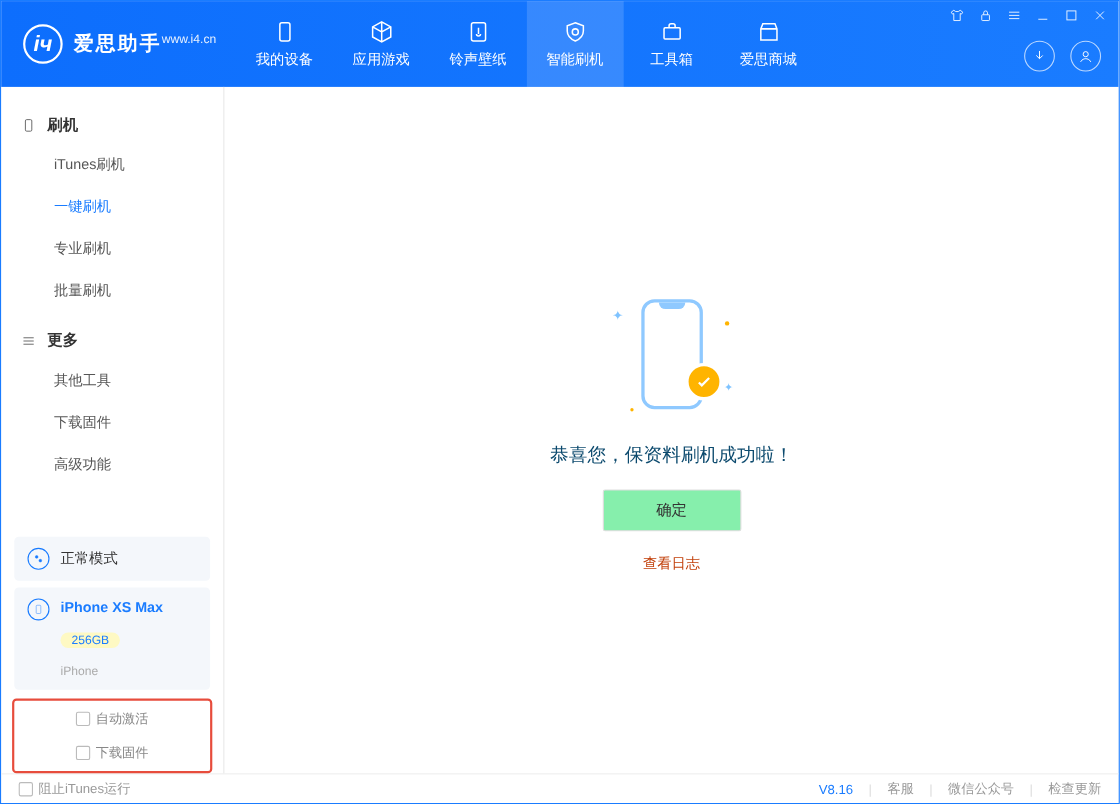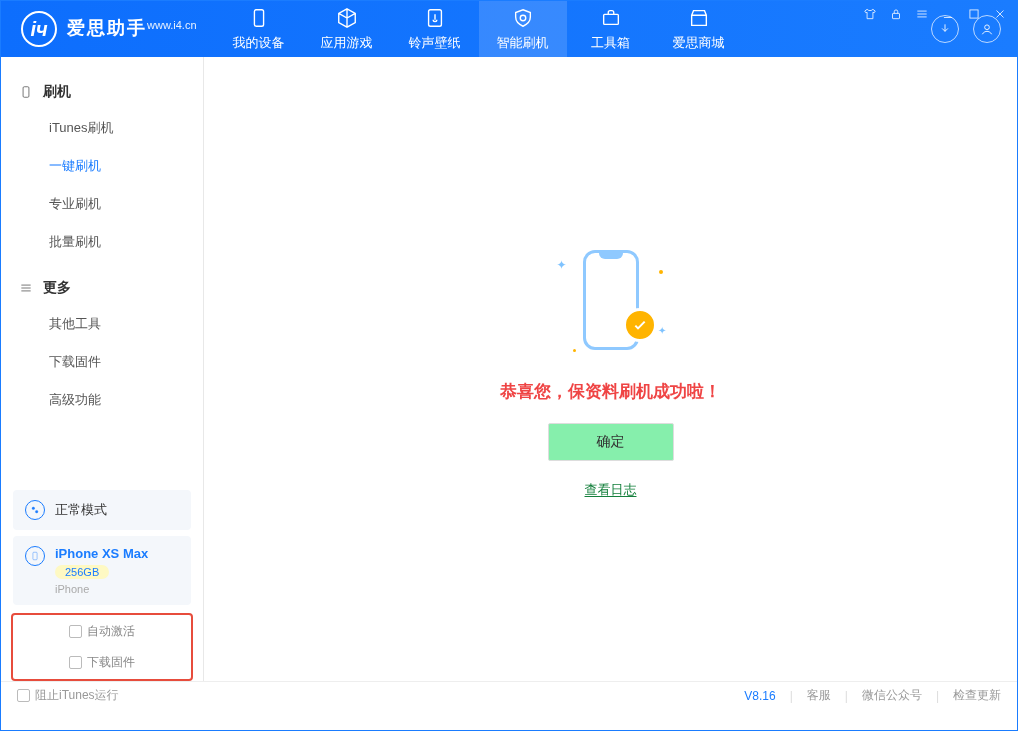--- a/index.html
+++ b/index.html
@@ -1,19 +1,19 @@
 <!DOCTYPE html>
 <html><head>
 <meta charset="utf-8">
 <style>
 * { margin: 0; padding: 0; box-sizing: border-box; font-family: "Microsoft YaHei", Arial, sans-serif; }
 body { background: #fff; width: 1018px; height: 731px; overflow: hidden; border: 1px solid #1a7cff; position: relative; }
 
 
-.header { height: 56px; background: linear-gradient(90deg, #0d6efd 0%, #1a7cff 100%); display: flex; align-items: center; position: relative; color: #fff; }
+.header { height: 78px; background: linear-gradient(90deg, #0d6efd 0%, #1a7cff 100%); display: flex; align-items: center; position: relative; color: #fff; }
 .logo-area { display: flex; align-items: center; padding: 0 18px 0 20px; }
 .logo-circle { width: 36px; height: 36px; border: 2px solid #fff; border-radius: 50%; display: flex; align-items: center; justify-content: center; font-weight: bold; font-size: 20px; font-style: italic; margin-right: 10px; }
 .logo-text { display: flex; flex-direction: row; line-height: 1.1; }
 .logo-title { font-size: 18px; font-weight: bold; letter-spacing: 2px; }
 .logo-sub { font-size: 11px; opacity: .9; }
 
 .nav-tabs { display: flex; height: 100%; }
 .nav-tab { width: 88px; display: flex; flex-direction: column; align-items: center; justify-content: center; cursor: pointer; gap: 4px; font-size: 13px; position: relative; }
 .nav-tab.active { background: rgba(255,255,255,.15); }
 .nav-icon { width: 24px; height: 24px; display: flex; align-items: center; justify-content: center; }
@@ -34,21 +34,21 @@
 .side-header { display: flex; align-items: center; gap: 10px; padding: 8px 18px; color: #333; font-size: 14px; font-weight: bold; }
 .side-header svg { width: 14px; height: 14px; stroke: #666; fill: none; stroke-width: 1.5; }
 .side-item { padding: 10px 18px 10px 48px; font-size: 13px; color: #555; cursor: pointer; }
 .side-item.active { color: #1a7cff; }
 
 .device-boxes { margin-top: auto; }
 .device-box { margin: 6px 12px; background: #f4f7fb; border-radius: 4px; padding: 10px 12px; display: flex; align-items: center; gap: 10px; }
 .device-box .dicon { width: 20px; height: 20px; border: 1.5px solid #1a7cff; border-radius: 50%; display: flex; align-items: center; justify-content: center; }
 .device-box .dicon svg { width: 10px; height: 10px; stroke: #1a7cff; fill: #1a7cff; }
 .device-box.info { flex-direction: row; align-items: flex-start; }
-.device-info-text { display: flex; flex-direction: column; gap: 4px; }
+.device-info-text { display: flex; flex-direction: column; gap: 16px; }
 .device-name { font-weight: bold; color: #1a7cff; font-size: 13px; }
 .device-cap { background: #fef9c3; color: #1a7cff; border-radius: 10px; padding: 1px 10px; font-size: 11px; width: fit-content; }
 .device-type { color: #aaa; font-size: 11px; }
 
 .bottom-checks { border: 2px solid #e74c3c; border-radius: 4px; margin: 8px 10px 0 10px; padding: 8px 8px; display: flex; gap: 14px; align-items: center; flex-direction: column; }
 .chk { display: flex; align-items: center; gap: 5px; font-size: 12px; color: #888; cursor: pointer; }
 .chk-box { width: 13px; height: 13px; border: 1px solid #bbb; border-radius: 2px; }
 
 
 .main { flex: 1; display: flex; flex-direction: column; align-items: center; justify-content: center; gap: 20px; }
@@ -57,23 +57,23 @@
 .phone-notch { position: absolute; top: 0; left: 50%; transform: translateX(-50%); width: 24px; height: 6px; background: #8fc9ff; border-radius: 0 0 6px 6px; }
 .check-badge { position: absolute; right: 14px; bottom: 18px; width: 34px; height: 34px; background: #ffb400; border-radius: 50%; display: flex; align-items: center; justify-content: center; border: 3px solid #fff; }
 .check-badge svg { width: 16px; height: 16px; stroke: #fff; fill: none; stroke-width: 3; }
 .sparkle { position: absolute; color: #7fc3ff; font-size: 12px; }
 .sparkle.s1 { top: 18px; left: 6px; }
 .sparkle.s2 { bottom: 24px; right: 4px; font-size: 10px; }
 .dot { position: absolute; width: 4px; height: 4px; background: #ffb400; border-radius: 50%; }
 .dot.d1 { top: 30px; right: 8px; }
 .dot.d2 { bottom: 8px; left: 22px; width: 3px; height: 3px; }
 
-.success-msg { font-size: 17px; color: #ef4444; font-weight: 700; }
+.success-msg { font-size: 17px; color: #0c4a6e; font-weight: 400; }
 .ok-btn { border: 1px solid #ddd; background: #86efac; padding: 9px 48px; font-size: 14px; color: #333; cursor: pointer; border-radius: 2px; }
-.log-link { font-size: 13px; color: #15803d; cursor: pointer; text-decoration: underline; text-underline-offset: 2px; }
+.log-link { font-size: 13px; color: #c2410c; cursor: pointer; text-underline-offset: 2px; }
 
 
 .footer { height: 28px; border-top: 1px solid #eee; display: flex; align-items: center; padding: 0 16px; font-size: 12px; color: #999; }
 .footer .chk { color: #999; }
 .footer-right { margin-left: auto; display: flex; align-items: center; gap: 14px; }
 .footer-right span { cursor: pointer; }
 .version { color: #1a7cff; }
 .sep { color: #ddd; }
 </style>
 </head>

